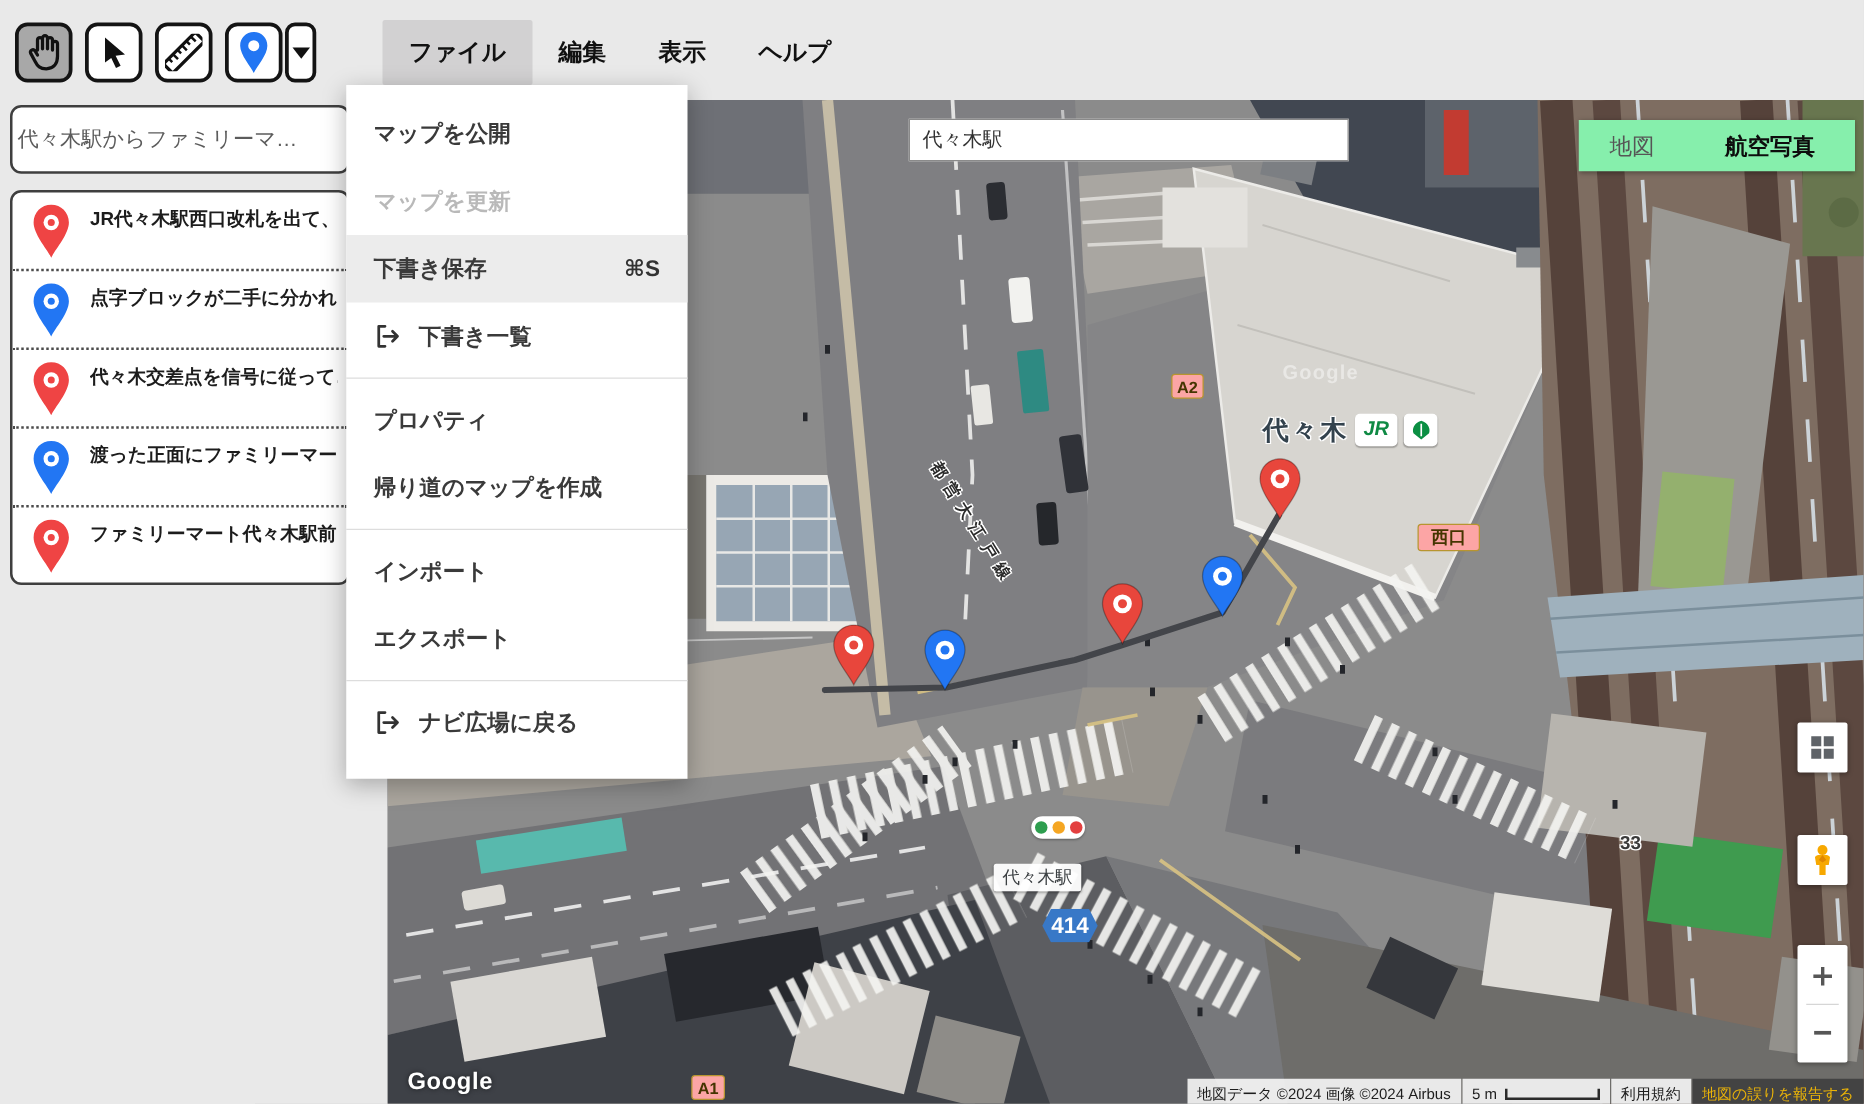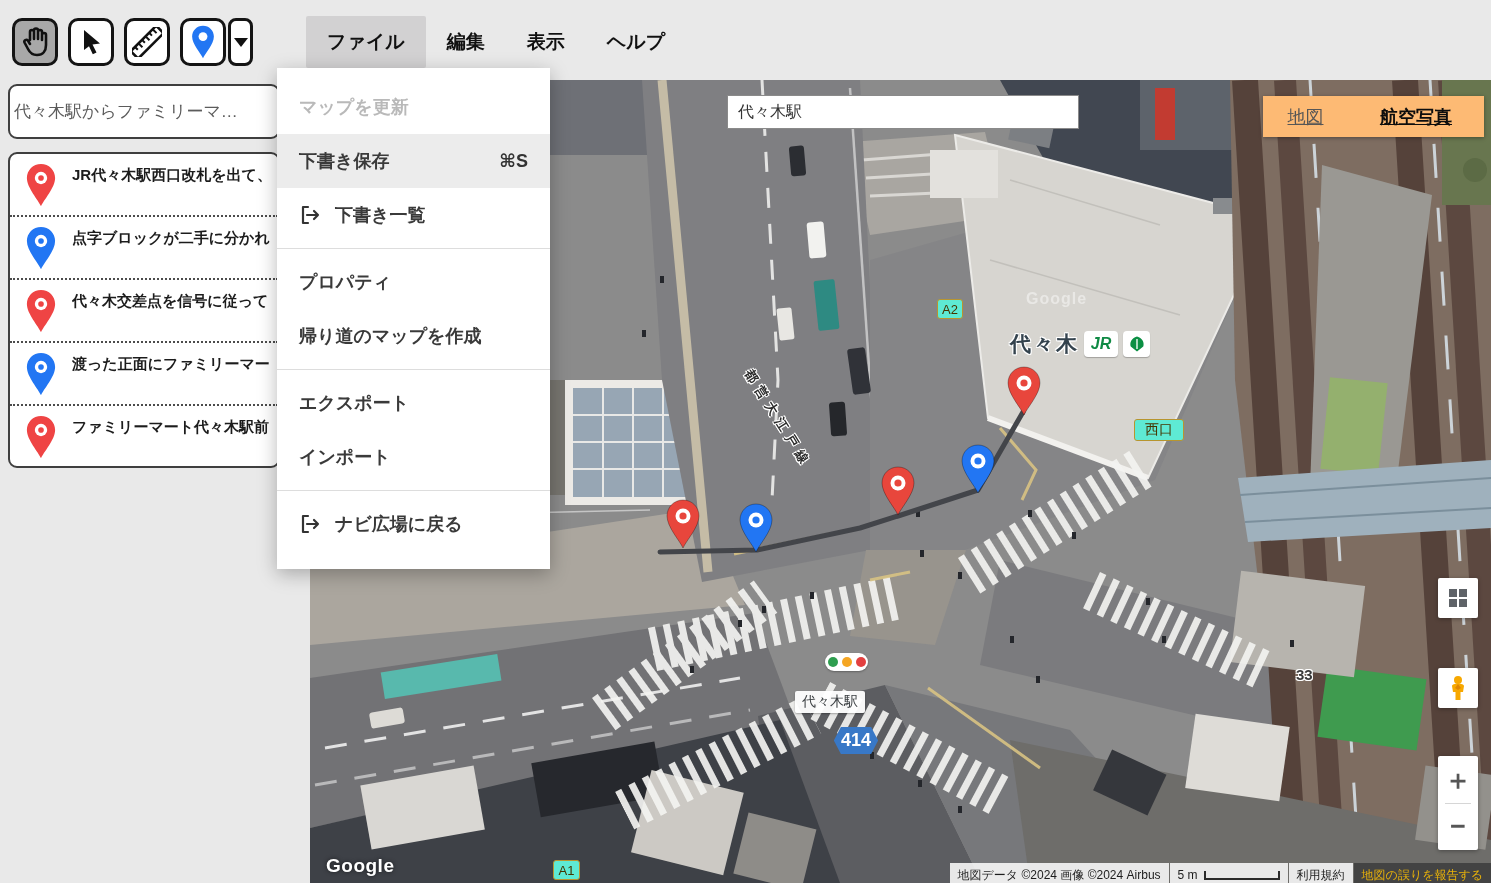--- a/index.html
+++ b/index.html
@@ -45,26 +45,26 @@
   #map { position:absolute; left:310px; top:80px; width:1181px; height:803px; overflow:hidden; background:#8b8b8b; z-index:10; }
   #mapart { position:absolute; left:0; top:0; width:100%; height:100%; }
   .pin-red  { color:#e8463c; }
   .pin-blue { color:#2276f3; }
 
   #search-box { position:absolute; left:417px; top:15px; width:352px; height:34px; background:#fff;
     border:1px solid #8a8a8a; font-size:16px; color:#333; padding:0 10px; font-family:inherit; z-index:12; }
 
   #maptype { position:absolute; left:953px; top:16px; height:41px; display:flex; z-index:12;
     box-shadow:0 1px 4px rgba(0,0,0,.35); }
-  #maptype .mt { background:#fdba74; display:flex; align-items:center; justify-content:center; font-size:18px;text-decoration:underline; }
+  #maptype .mt { background:#86efac; display:flex; align-items:center; justify-content:center; font-size:18px; }
   #mt-map { width:85px; color:#565656; }
   #mt-sat { width:136px; color:#0d0d0d; font-weight:700; }
 
-  .ybadge { position:absolute; background:#5eead4; border:1px solid #b7952f; color:#453500;
-    font-size:13px; font-weight:400; display:flex; align-items:center; justify-content:center;
+  .ybadge { position:absolute; background:#fca5a5; border:1px solid #b7952f; color:#453500;
+    font-size:13px; font-weight:700; display:flex; align-items:center; justify-content:center;
     border-radius:3px; z-index:11; }
   .wlabel { position:absolute; background:rgba(255,255,255,.95); color:#3c4043; font-size:14px;
     padding:2px 7px; border-radius:2px; box-shadow:0 1px 2px rgba(0,0,0,.3); z-index:11; }
   #shield414 { position:absolute; left:519px; top:647px; width:54px; height:27px; background:#3878c7;
     color:#fff; font-size:18px; font-weight:700; display:flex; align-items:center; justify-content:center;
     clip-path:polygon(9% 50%,22% 0,78% 0,91% 50%,78% 100%,22% 100%); z-index:11; }
   #tlight { position:absolute; left:515px; top:573px; width:43px; height:18px; background:#fff; border-radius:9px;
     display:flex; align-items:center; justify-content:center; gap:4px; z-index:11; box-shadow:0 1px 2px rgba(0,0,0,.3); }
   #tlight i { width:10px; height:10px; border-radius:50%; display:block; }
   .outline-txt { text-shadow:-1px -1px 0 #fff,1px -1px 0 #fff,-1px 1px 0 #fff,1px 1px 0 #fff,0 1px 0 #fff,0 -1px 0 #fff; }
@@ -354,20 +354,23 @@
 
   <div id="menubar">
     <div class="menu-tab active">ファイル</div>
     <div class="menu-tab">編集</div>
     <div class="menu-tab">表示</div>
     <div class="menu-tab">ヘルプ</div>
   </div>
 </div>
 
 <div id="filemenu">
+  <div class="mitem">
+      <span>マップを公開</span>
+    </div>
   <div class="mitem disabled">
       <span>マップを更新</span>
     </div>
   <div class="mitem hilite">
     <span>下書き保存</span>
     <span class="sc">⌘S</span>
   </div>
   <div class="mitem">
     <span class="micon">
       <svg width="22" height="22" viewBox="0 0 22 22">
@@ -378,24 +381,24 @@
   </div>
   <div class="msep"></div>
   <div class="mitem">
       <span>プロパティ</span>
     </div>
   <div class="mitem">
       <span>帰り道のマップを作成</span>
     </div>
   <div class="msep"></div>
   <div class="mitem">
+      <span>インポート</span>
+    </div>
+  <div class="mitem">
       <span>エクスポート</span>
-    </div>
-  <div class="mitem">
-      <span>インポート</span>
     </div>
   <div class="msep"></div>
   <div class="mitem">
     <span class="micon">
       <svg width="22" height="22" viewBox="0 0 22 22">
           <path d="M9,3 H4 V19 H9 M8,11 H19 M15,7 L19,11 L15,15" fill="none" stroke="#333" stroke-width="2.2" stroke-linecap="round" stroke-linejoin="round"></path>
         </svg>
     </span>
     <span>ナビ広場に戻る</span>
   </div>

